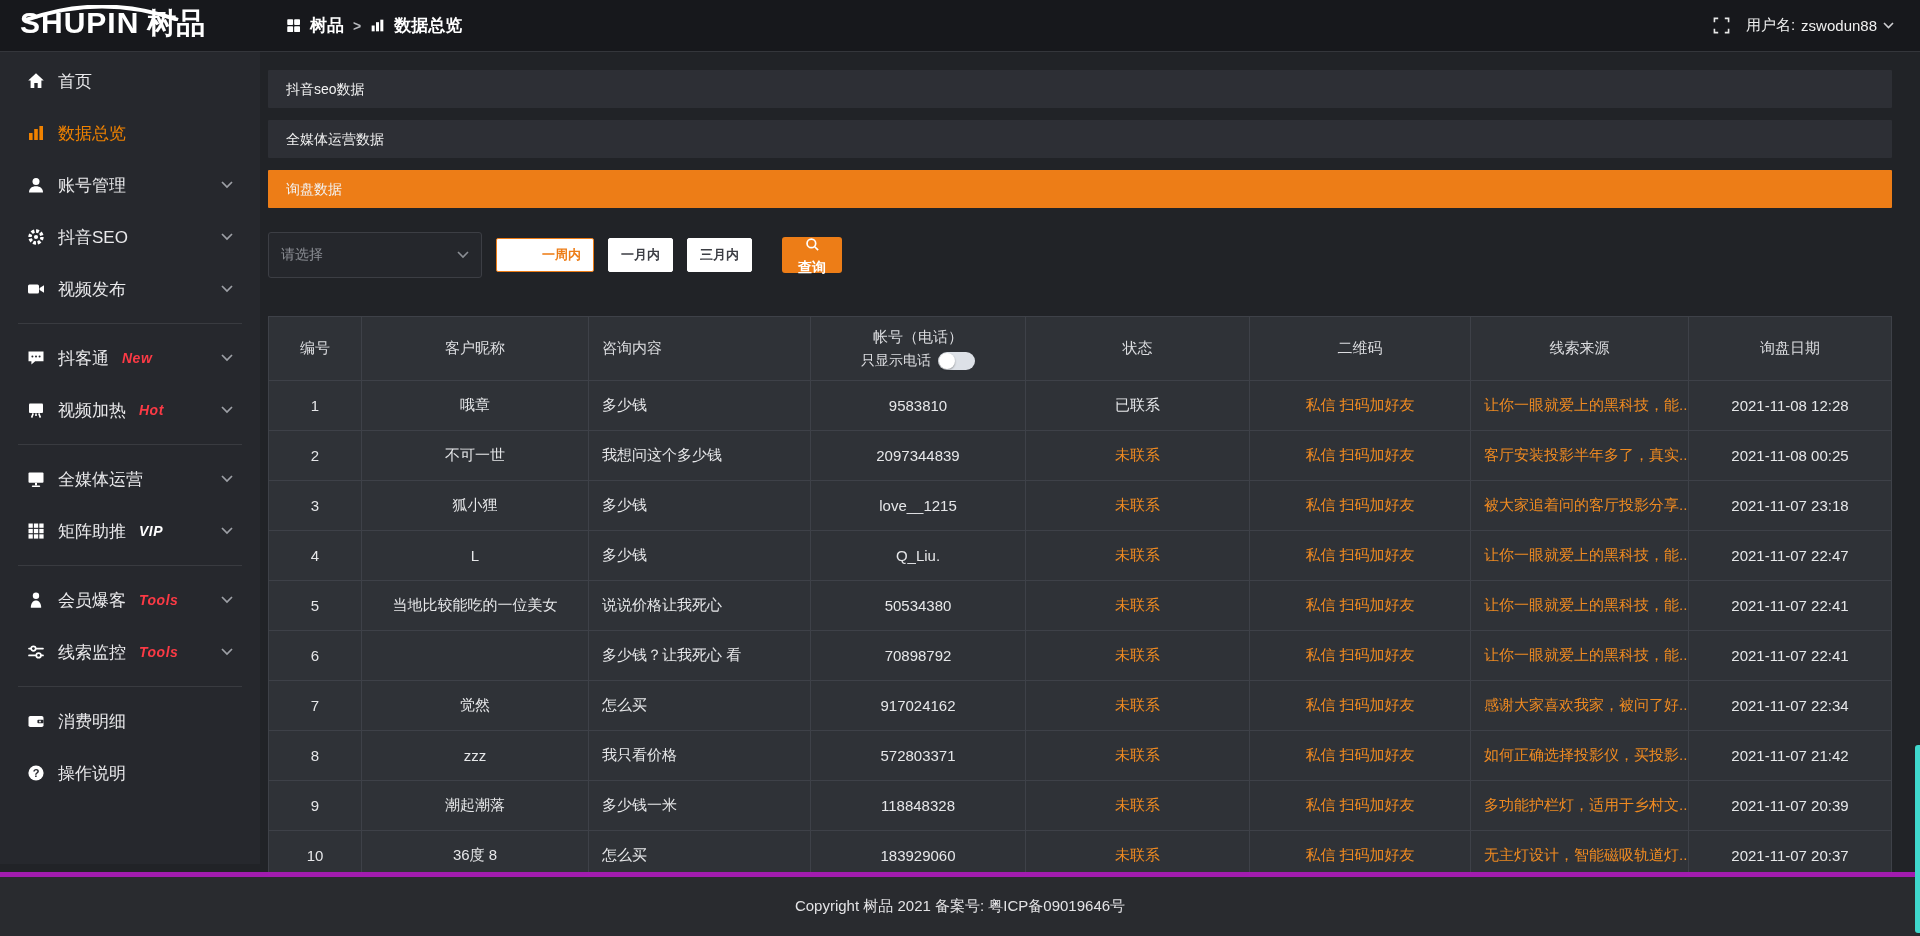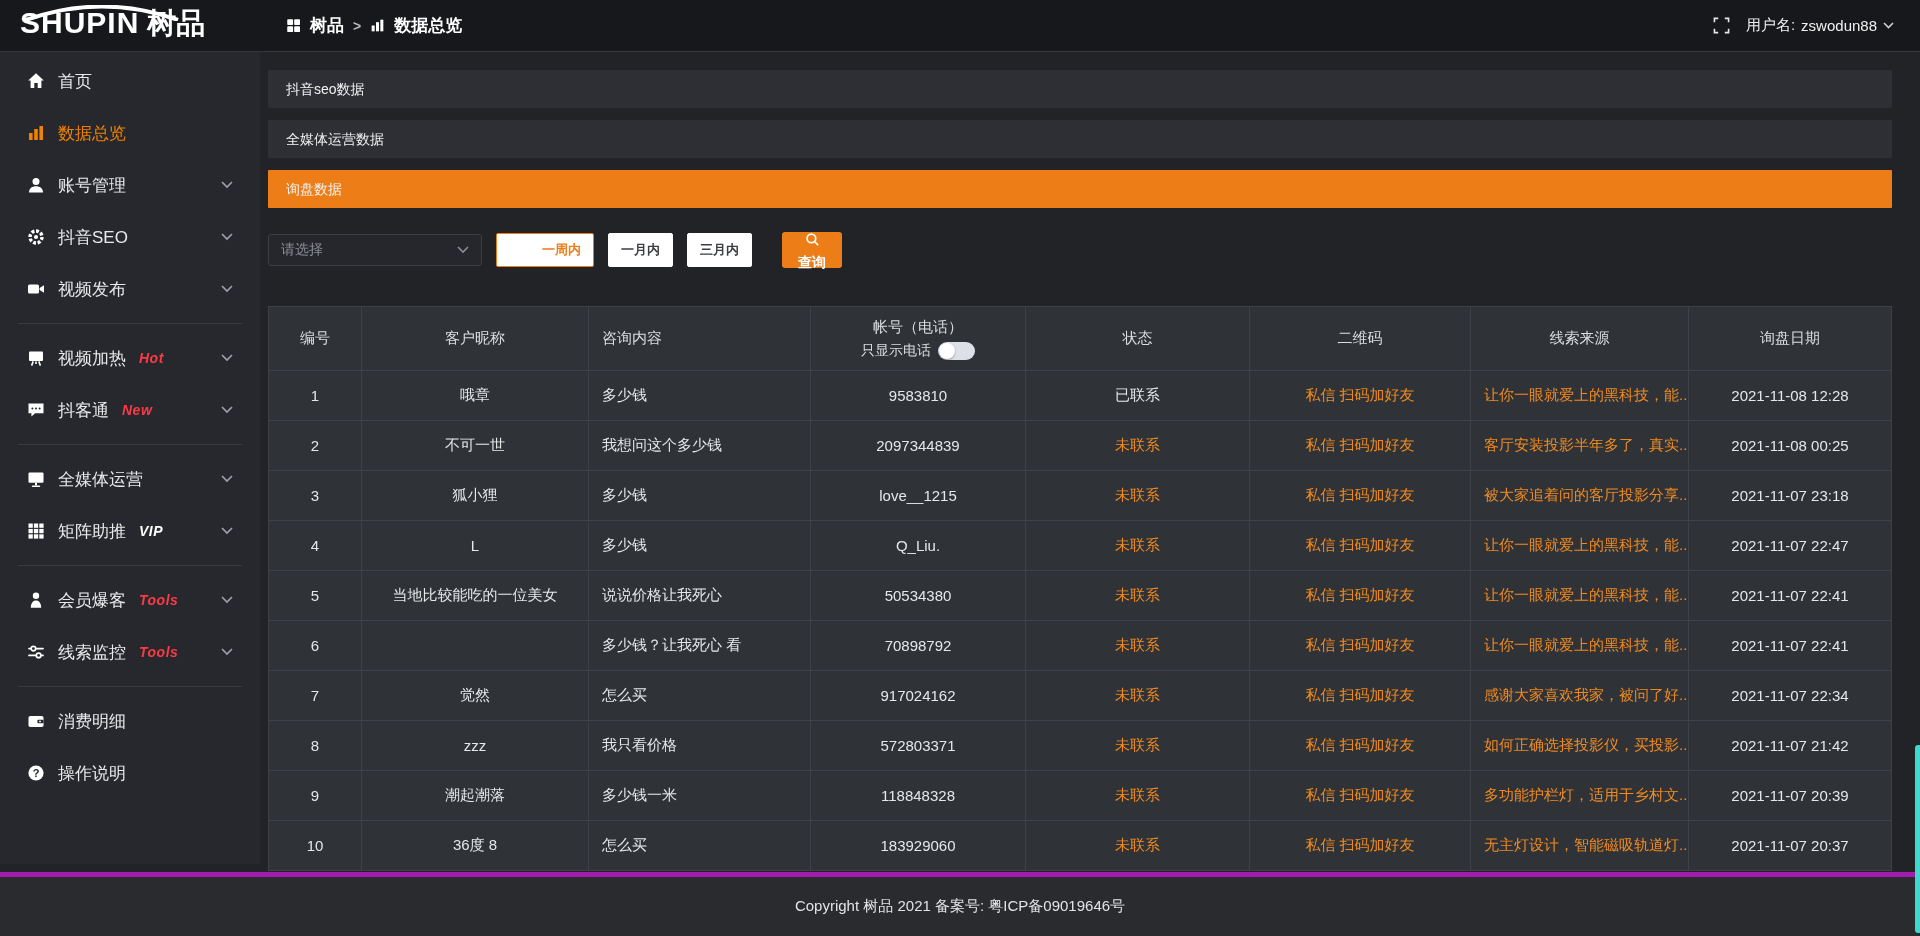--- a/index.html
+++ b/index.html
@@ -28,21 +28,21 @@
   .side-item.active, .side-item.active .s-icon { color:#f08200; }
   .s-badge { font-style:italic; font-weight:bold; font-size:14px; margin-left:13px; letter-spacing:.5px; }
   .s-chevron { position:absolute; right:27px; color:#9da0a6; display:inline-flex; }
   .side-divider { height:1px; background:#393b40; margin:8px 18px; }
   
   .main { flex:1; padding:0 28px 0 8px; position:relative; }
   .tabs { display:flex; gap:12px; margin-top:18px;flex-direction:column; }
   .tab { background:#2d2f35; color:#f2f2f2; font-size:14px; height:38px; line-height:38px; padding:0 18px; cursor:pointer; border-radius:1px; }
   .tab.active { background:#ed7d17; }
   .filter-row { display:flex; align-items:center; margin-top:24px; }
-  .select { width:214px; height:32px; background:#25272c; border:1px solid #3c3e44; border-radius:3px; color:#8b8e94; font-size:14px; display:flex; align-items:center; justify-content:space-between; padding:0 12px; cursor:pointer; }
+  .select { width:214px; height:46px; background:#25272c; border:1px solid #3c3e44; border-radius:3px; color:#8b8e94; font-size:14px; display:flex; align-items:center; justify-content:space-between; padding:0 12px; cursor:pointer; }
   .select .sel-chevron { color:#8b8e94; display:inline-flex; }
   .range-btn { height:34px; padding:0 12px; background:#fff; border:1px solid #fff; color:#3c3e44; font-size:13px; font-weight:bold; display:flex; align-items:center; border-radius:2px; margin-left:14px; cursor:pointer; }
   .range-btn.active { color:#ed7d17; border-color:#ed7d17;padding-left:45px; }
   .query-btn { margin-left:30px; height:36px; padding:0 16px; background:#ed7d17; border-radius:3px; color:#fff; font-size:14px; font-weight:bold; display:flex; align-items:center; gap:7px; cursor:pointer;flex-direction:column; }
   .query-btn .q-icon { display:inline-flex; }
   
   .table-wrap { margin-top:38px; }
   table { border-collapse:collapse; table-layout:fixed; width:1623px; background:#2f3237; }
   th, td { border:1px solid #3e4148; font-weight:normal; text-align:center; font-size:15px; color:#e6e7e9; padding:0 10px; overflow:hidden; white-space:nowrap; }
   thead th { height:64px; color:#dcdde0; }
@@ -180,43 +180,43 @@
     <span class="s-chevron">
       <svg width="12" height="8" viewBox="0 0 12 8" fill="none" stroke="currentColor" stroke-width="1.7">
               <path d="M1 1 L6 6 L11 1"></path>
             </svg>
     </span>
   </div>
         <div class="side-divider"></div>
         <div class="side-item">
     <span class="s-icon">
             <svg width="18" height="18" viewBox="0 0 18 18">
-              <rect x="2" y="2.4" width="14" height="9.6" rx="1" fill="currentColor"></rect>
-              <path d="M6.2 12.4 L4.6 16.6 M11.8 12.4 L13.4 16.6 M9 12.4 V15" stroke="currentColor" stroke-width="1.6" fill="none"></path>
-            </svg>
-          </span>
-    <span class="s-label">视频加热</span>
-    <span class="s-badge" style="color: rgb(251, 58, 69);">Hot</span>
-    <span class="s-chevron">
-      <svg width="12" height="8" viewBox="0 0 12 8" fill="none" stroke="currentColor" stroke-width="1.7">
-              <path d="M1 1 L6 6 L11 1"></path>
-            </svg>
-    </span>
-  </div>
-        <div class="side-item">
-    <span class="s-icon">
-            <svg width="18" height="18" viewBox="0 0 18 18">
               <path d="M1.5 2.6 H16.5 V12.2 H8.2 L4.4 15.4 V12.2 H1.5 Z" fill="currentColor"></path>
               <circle cx="5.4" cy="7.4" r="1" fill="#26282d"></circle>
               <circle cx="9" cy="7.4" r="1" fill="#26282d"></circle>
               <circle cx="12.6" cy="7.4" r="1" fill="#26282d"></circle>
             </svg>
           </span>
     <span class="s-label">抖客通</span>
     <span class="s-badge" style="color: rgb(251, 58, 69);">New</span>
+    <span class="s-chevron">
+      <svg width="12" height="8" viewBox="0 0 12 8" fill="none" stroke="currentColor" stroke-width="1.7">
+              <path d="M1 1 L6 6 L11 1"></path>
+            </svg>
+    </span>
+  </div>
+        <div class="side-item">
+    <span class="s-icon">
+            <svg width="18" height="18" viewBox="0 0 18 18">
+              <rect x="2" y="2.4" width="14" height="9.6" rx="1" fill="currentColor"></rect>
+              <path d="M6.2 12.4 L4.6 16.6 M11.8 12.4 L13.4 16.6 M9 12.4 V15" stroke="currentColor" stroke-width="1.6" fill="none"></path>
+            </svg>
+          </span>
+    <span class="s-label">视频加热</span>
+    <span class="s-badge" style="color: rgb(251, 58, 69);">Hot</span>
     <span class="s-chevron">
       <svg width="12" height="8" viewBox="0 0 12 8" fill="none" stroke="currentColor" stroke-width="1.7">
               <path d="M1 1 L6 6 L11 1"></path>
             </svg>
     </span>
   </div>
         <div class="side-divider"></div>
         <div class="side-item">
     <span class="s-icon">
             <svg width="18" height="18" viewBox="0 0 18 18" fill="currentColor">

